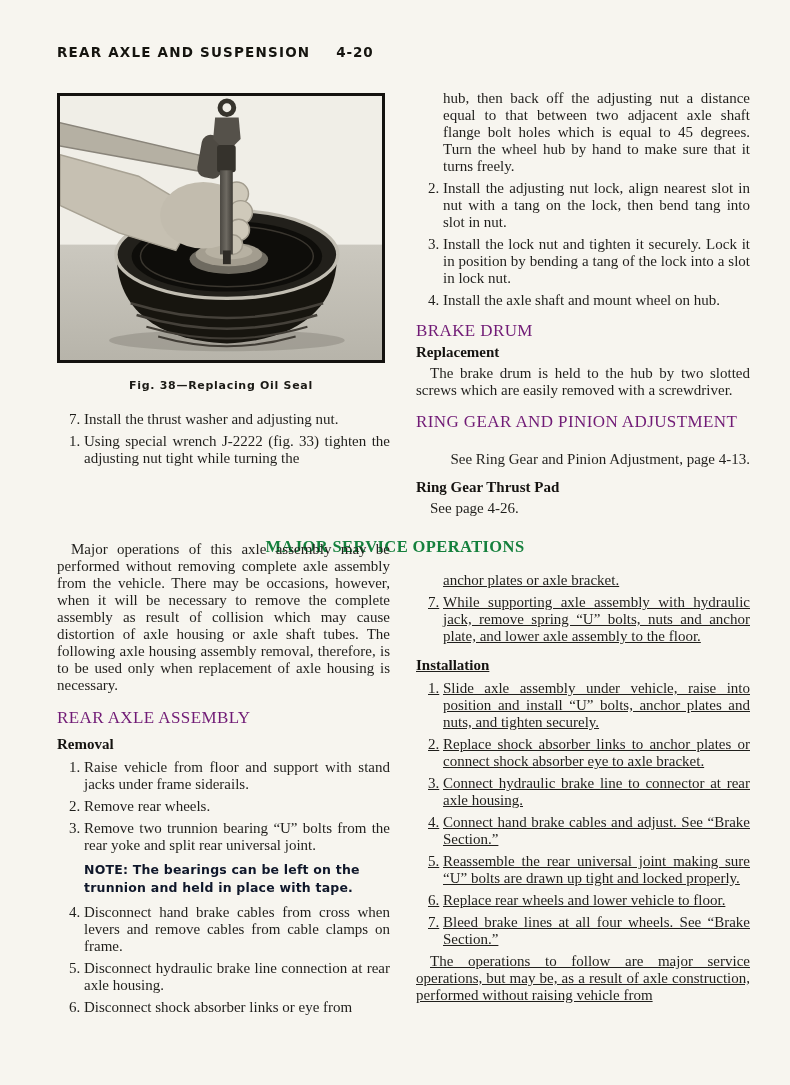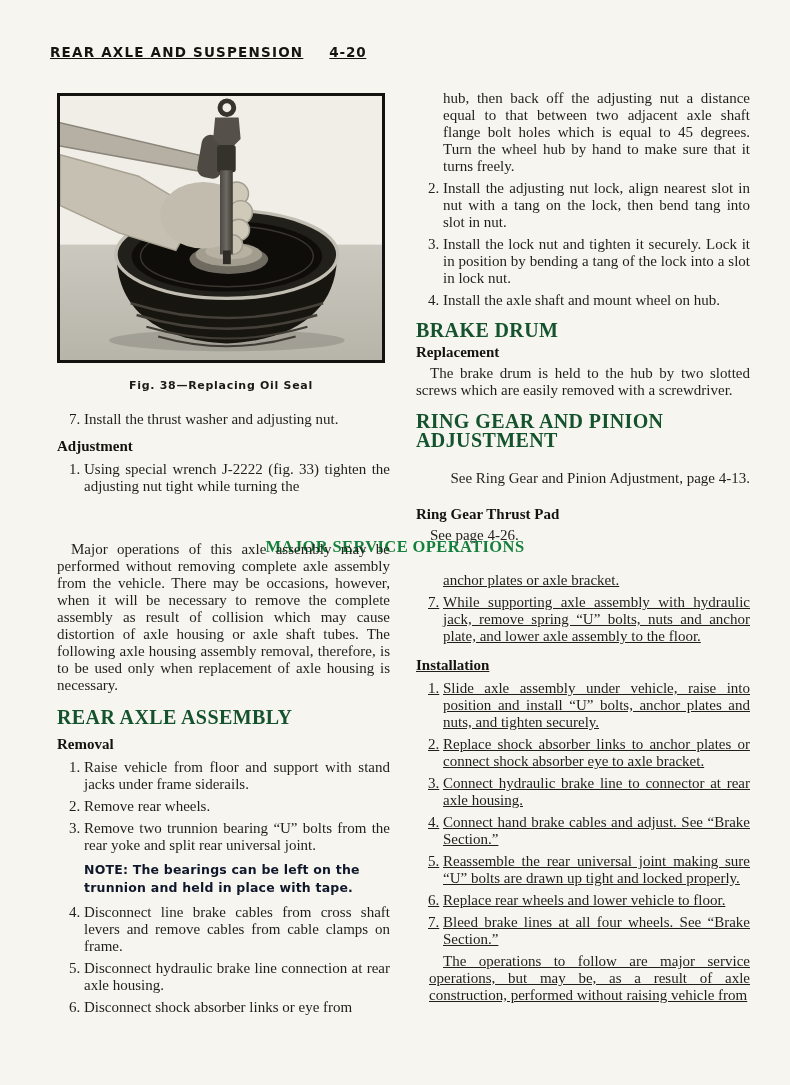--- a/index.html
+++ b/index.html
@@ -2,23 +2,23 @@
 <html><head>
 <meta charset="utf-8">
 <style>
   html,body{margin:0;padding:0;background:#d8d6d0;}
   .page{
     position:relative;width:790px;height:1085px;margin:0 auto;
     background:#f7f5ef;color:#201f1c;overflow:hidden;
     font-family:"Liberation Serif", serif;font-size:15px;line-height:17px;
   }
   .hdr{
-    position:absolute;left:50px;top:44px;
+    position:absolute;left:57px;top:44px;
     font-family:"DejaVu Sans", sans-serif;font-weight:bold;font-size:13.5px;
-    letter-spacing:1.2px;color:#15140f;white-space:nowrap;text-decoration:underline;
+    letter-spacing:1.2px;color:#15140f;white-space:nowrap;
   }
   .hdr .pgnum{margin-left:26px;letter-spacing:0.8px;}
   .figure{
     position:absolute;left:57px;top:93px;width:328px;height:270px;
     border:3px solid #14120f;box-sizing:border-box;background:#efede6;
   }
   .figure svg{display:block;width:100%;height:100%;}
   .caption{
     position:absolute;left:57px;top:377px;width:328px;text-align:center;
     font-family:"DejaVu Sans", sans-serif;font-weight:bold;font-size:11px;
@@ -31,22 +31,22 @@
   #col2-low{left:416px;top:572px;width:334px;text-decoration:underline;}
   .majorh{
     position:absolute;left:0;top:538px;width:790px;text-align:center;
     font-weight:bold;font-size:16.5px;letter-spacing:0.4px;color:#15803d;
   }
   p{margin:0;text-align:justify;}
   .hang{padding-left:27px;}
   .find{text-indent:14px;}
   .seeline{padding-left:14px;text-align:left;}
   h3.sec{
-    margin:12px 0 0 0;font-size:20px;font-weight:bold;letter-spacing:0.4px;
-    color:#14532d;text-align:left;line-height:19px;
+    margin:12px 0 0 0;font-size:17px;font-weight:normal;letter-spacing:0.4px;
+    color:#701a75;text-align:left;line-height:19px;
   }
   h4.sub{
     margin:9px 0 3px 0;font-size:15px;font-weight:bold;color:#151310;
     text-align:left;line-height:19px;
   }
   .li{display:flex;margin-top:5px;}
   .li .num{flex:0 0 27px;box-sizing:border-box;padding-left:12px;}
   .li .txt{flex:1;text-align:justify;}
   .note{
     font-family:"DejaVu Sans", sans-serif;font-weight:bold;font-size:12.5px;
@@ -110,21 +110,20 @@
       <rect x="166" y="158" width="8" height="14" fill="#2e2b26"></rect>
     </svg>
   </div>
   <div class="caption">Fig. 38—Replacing Oil Seal</div>
 
   <div class="col" id="col1-mid">
     <div class="li">
       <span class="num">7.</span>
       <span class="txt">Install the thrust washer and adjusting nut.</span>
     </div>
-    <h4 class="sub">Adjustment</h4>
     <div class="li">
       <span class="num">1.</span>
       <span class="txt">Using special wrench J-2222 (fig. 33) tighten the adjusting nut tight while turning the</span>
     </div>
   </div>
 
   <div class="col" id="col2-top">
     <p class="hang">hub, then back off the adjusting nut a distance equal to that between two adjacent axle shaft flange bolt holes which is equal to 45 degrees. Turn the wheel hub by hand to make sure that it turns freely.</p>
     <div class="li">
       <span class="num">2.</span>
@@ -136,21 +135,21 @@
     </div>
     <div class="li">
       <span class="num">4.</span>
       <span class="txt">Install the axle shaft and mount wheel on hub.</span>
     </div>
     <h3 class="sec">BRAKE DRUM</h3>
     <h4 class="sub" style="margin-top:3px;">Replacement</h4>
     <p class="find">The brake drum is held to the hub by two slotted screws which are easily removed with a screwdriver.</p>
     <h3 class="sec" style="margin-top:13px;">RING GEAR AND PINION ADJUSTMENT</h3>
     <p class="seeline" style="margin-top:20px;text-align:right;">See Ring Gear and Pinion Adjustment, page 4-13.</p>
-    <h4 class="sub" style="margin-top:18px;">Ring Gear Thrust Pad</h4>
+    <h4 class="sub" style="margin-top:10px;">Ring Gear Thrust Pad</h4>
     <p class="seeline">See page 4-26.</p>
   </div>
 
   <div class="majorh">MAJOR SERVICE OPERATIONS</div>
 
   <div class="col" id="col1-low">
     <p class="find">Major operations of this axle assembly may be performed without removing complete axle assembly from the vehicle. There may be occasions, however, when it will be necessary to remove the complete assembly as result of collision which may cause distortion of axle housing or axle shaft tubes. The following axle housing assembly removal, therefore, is to be used only when replacement of axle housing is necessary.</p>
     <h3 class="sec" style="margin-top:14px;">REAR AXLE ASSEMBLY</h3>
     <h4 class="sub" style="margin-top:8px;">Removal</h4>
     <div class="li">
@@ -161,21 +160,21 @@
       <span class="num">2.</span>
       <span class="txt">Remove rear wheels.</span>
     </div>
     <div class="li">
       <span class="num">3.</span>
       <span class="txt">Remove two trunnion bearing “U” bolts from the rear yoke and split rear universal joint.</span>
     </div>
     <p class="note">NOTE: The bearings can be left on the trunnion and held in place with tape.</p>
     <div class="li" style="margin-top:0;">
       <span class="num">4.</span>
-      <span class="txt">Disconnect line brake cables from cross shaft levers and remove cables from cable clamps on frame.</span>
+      <span class="txt">Disconnect hand brake cables from cross when levers and remove cables from cable clamps on frame.</span>
     </div>
     <div class="li">
       <span class="num">5.</span>
       <span class="txt">Disconnect hydraulic brake line connection at rear axle housing.</span>
     </div>
     <div class="li">
       <span class="num">6.</span>
       <span class="txt">Disconnect shock absorber links or eye from</span>
     </div>
   </div>
@@ -208,16 +207,16 @@
       <span class="txt">Reassemble the rear universal joint making sure “U” bolts are drawn up tight and locked properly.</span>
     </div>
     <div class="li">
       <span class="num">6.</span>
       <span class="txt">Replace rear wheels and lower vehicle to floor.</span>
     </div>
     <div class="li">
       <span class="num">7.</span>
       <span class="txt">Bleed brake lines at all four wheels. See “Brake Section.”</span>
     </div>
-    <p class="find" style="margin-top:5px;margin-left:13px;">The operations to follow are major service operations, but may be, as a result of axle construction, performed without raising vehicle from</p>
+    <p class="find" style="margin-top:5px;">The operations to follow are major service operations, but may be, as a result of axle construction, performed without raising vehicle from</p>
   </div>
 
 </div>
 
 </body></html>

